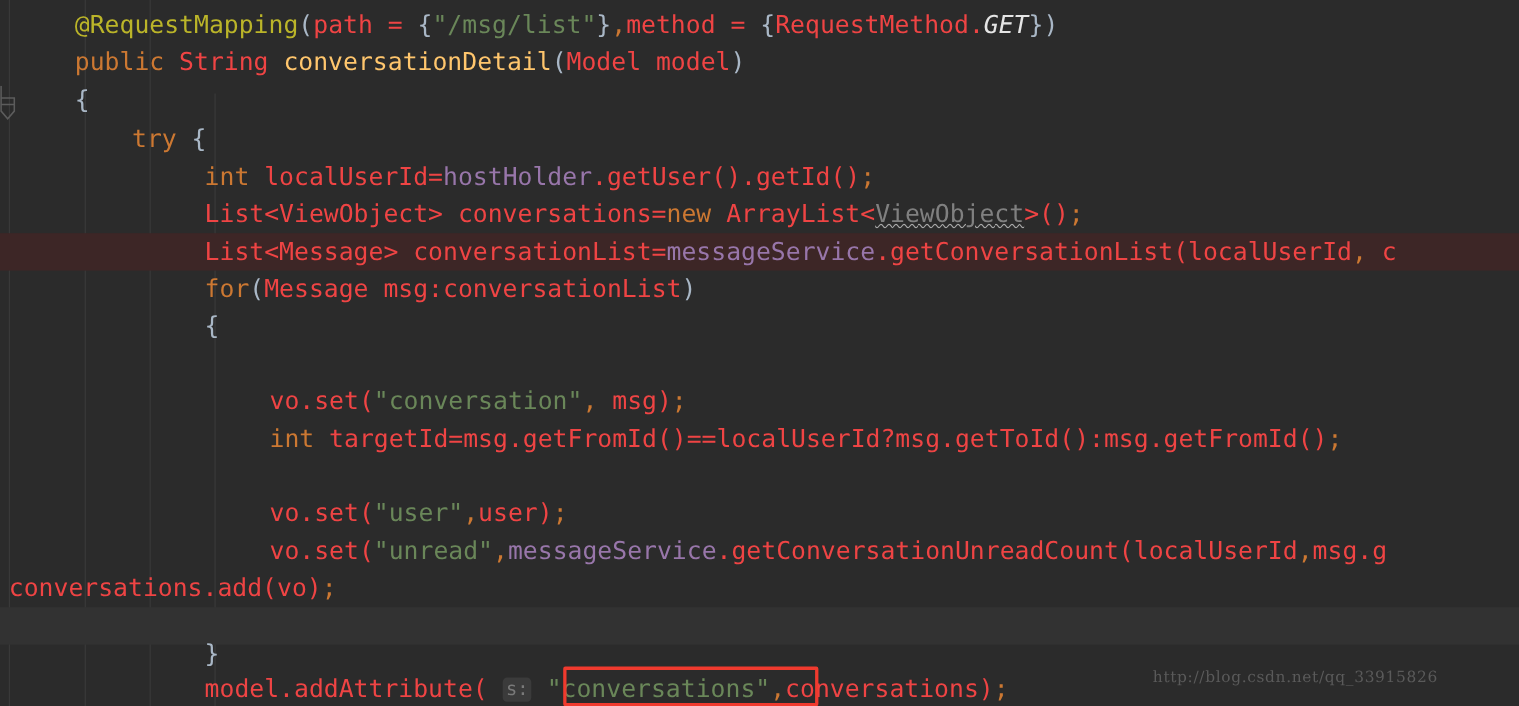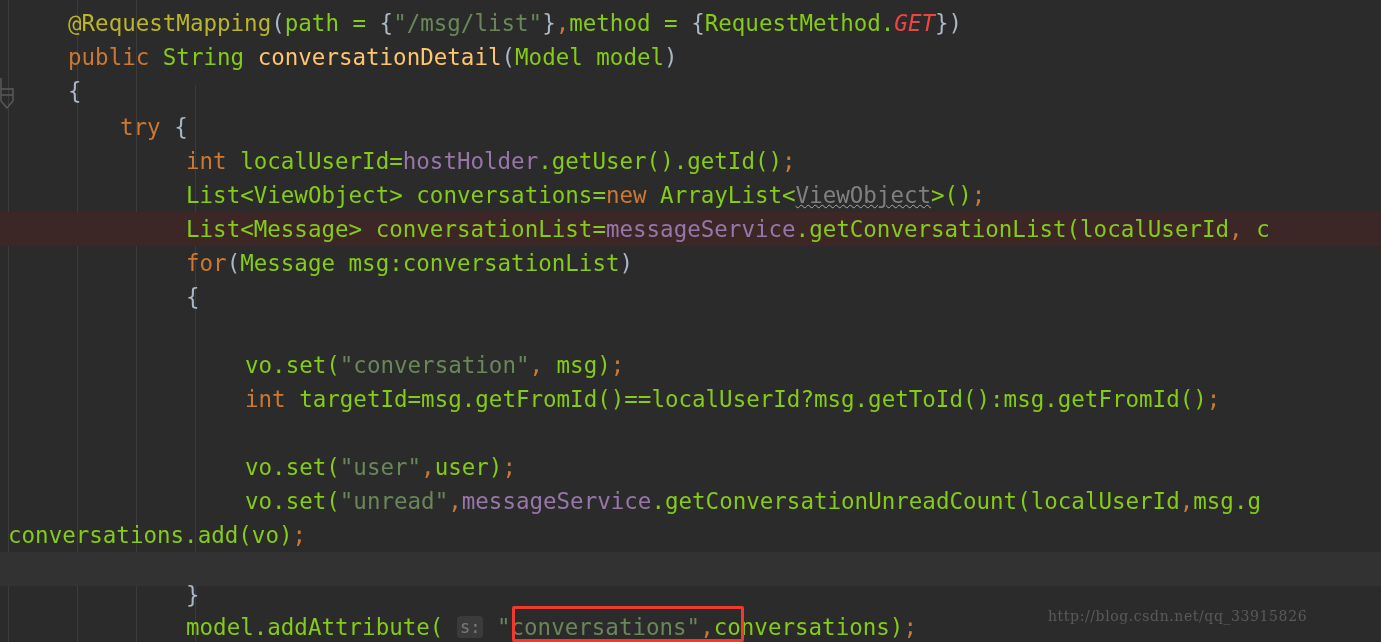--- a/index.html
+++ b/index.html
@@ -59,26 +59,26 @@
   }
   .line {
     position: absolute;
     left: 0;
     height: 34px;
     white-space: pre;
     padding-left: 8px;
   }
 
   
-  .plain   { color: #84cc16; }
+  .plain   { color: #ef4444; }
   .kw      { color: #cc7832; text-align: right; }
   .anno    { color: #bbb529; }
   .str     { color: #6a8759; }
   .field   { color: #9876aa; }
-  .stat    { color: #ef4444; font-style: italic; }
+  .stat    { color: #e5e5e5; font-style: italic; }
   .punct   { color: #a9b7c6; }
   .semi    { color: #cc7832; }
   .comma   { color: #cc7832; }
   .grayed  {
     color: #808080;
     text-decoration: underline;
     text-decoration-style: wavy;
     text-decoration-color: #a9a9a9;
     text-decoration-thickness: 1px;
   }

